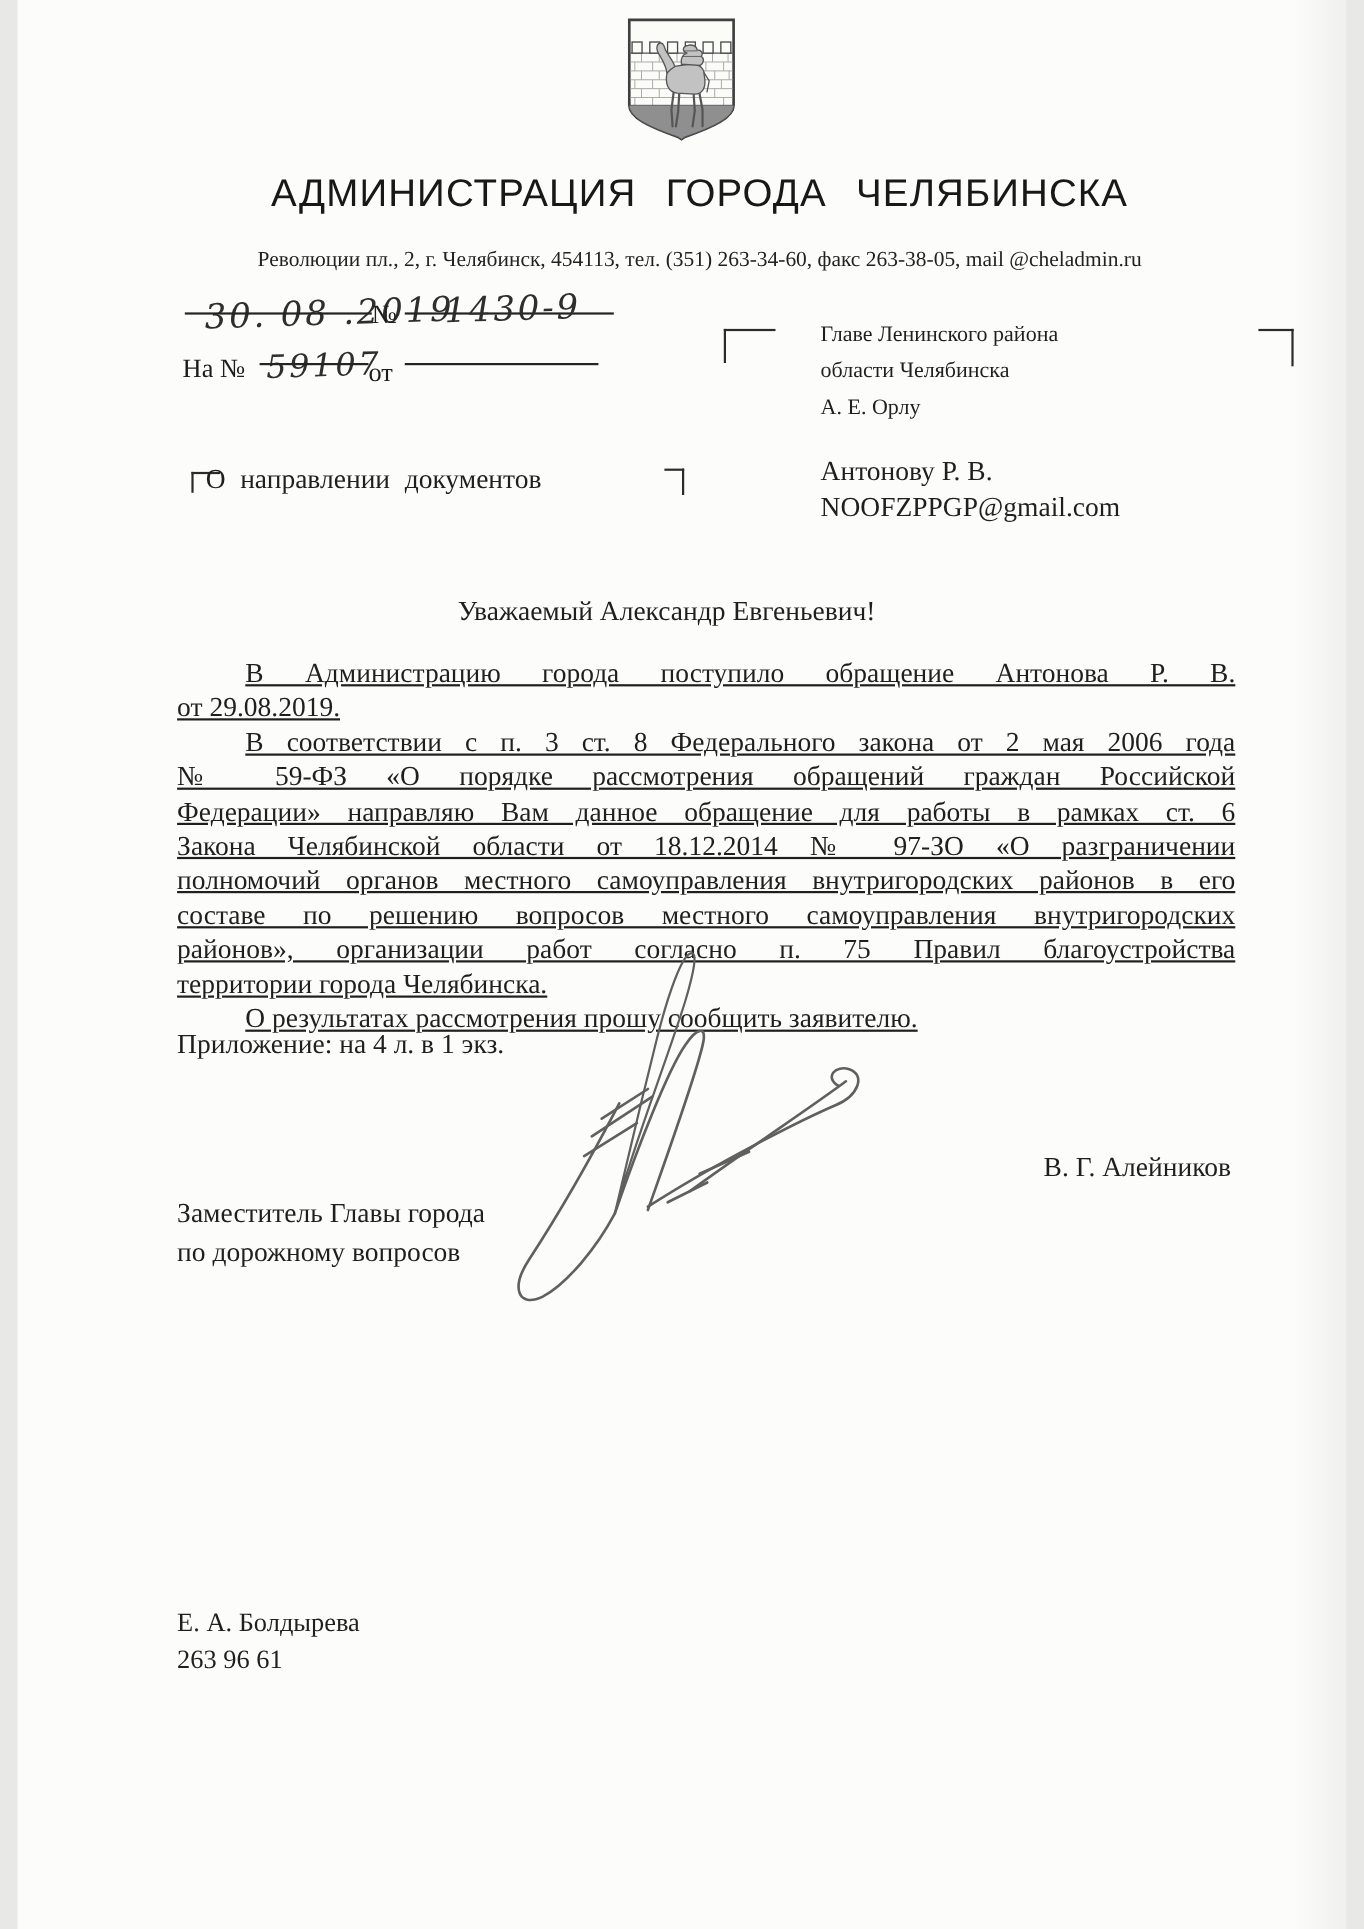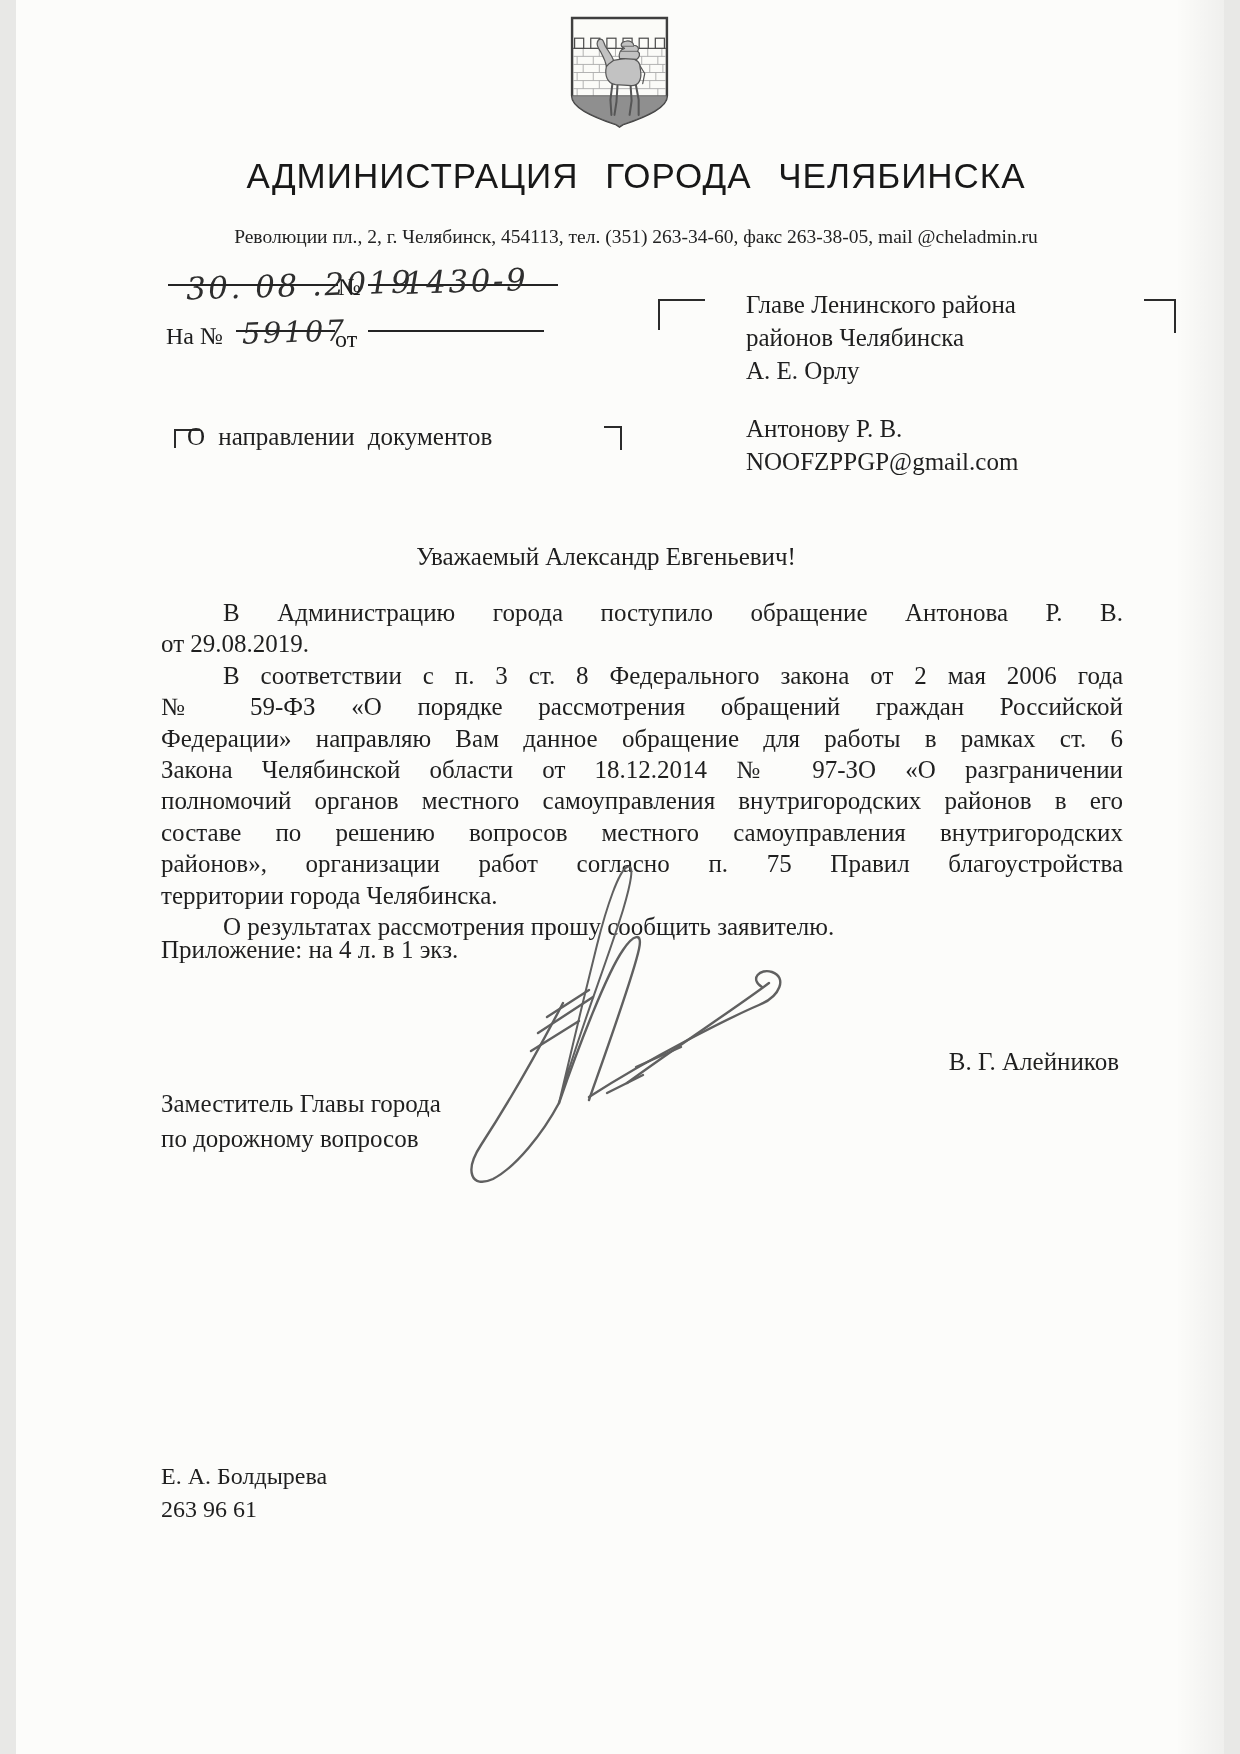--- a/index.html
+++ b/index.html
@@ -37,27 +37,27 @@
   .u1{left:152px;top:284px;width:170px;}
   .u2{left:352px;top:284px;width:190px;}
   .u3{left:220px;top:330px;width:99px;}
   .u4{left:352px;top:330px;width:176px;}
   
   .br{position:absolute;border:0 solid #2b2b2b;}
   .br-rec-open{left:642px;top:299px;width:45px;height:29px;border-top-width:2px;border-left-width:2px;}
   .br-rec-close{left:1128px;top:299px;width:30px;height:32px;border-top-width:2px;border-right-width:2px;}
   .br-sub-open{left:158px;top:429px;width:24px;height:17px;border-top-width:2px;border-left-width:2px;}
   .br-sub-close{left:588px;top:426px;width:16px;height:22px;border-top-width:2px;border-right-width:2px;}
-  .recipient1{position:absolute;left:730px;top:288px;font-size:25px;line-height:33px;}
+  .recipient1{position:absolute;left:730px;top:288px;font-size:20px;line-height:33px;}
   .recipient2{position:absolute;left:730px;top:412px;font-size:25px;line-height:33px;}
   .subject{position:absolute;left:171px;top:423px;font-size:25px;word-spacing:7px;}
   .salutation{position:absolute;left:145px;top:543px;width:890px;text-align:center;font-size:25px;}
   
   .body{position:absolute;left:145px;top:597px;width:962px;font-size:25px;}
-  .ln{line-height:31.4px;white-space:nowrap;}
+  .ln{line-height:31.4px;white-space:nowrap;text-decoration:underline;}
   .ln.j{white-space:normal;text-align:justify;text-align-last:justify;}
   .ln.ind{text-indent:62px;}
   .attachment{position:absolute;left:145px;top:936px;font-size:25px;}
   .signer-pos{position:absolute;left:145px;top:1086px;font-size:25px;line-height:35px;}
   .signer-name{position:absolute;right:105px;top:1048px;font-size:25px;}
   .signature{position:absolute;left:415px;top:855px;width:370px;height:335px;}
   .executor{position:absolute;left:145px;top:1460px;font-size:24px;line-height:33px;}
 </style>
 </head>
 <body>
@@ -112,21 +112,21 @@
   <span class="lbl lbl-nan">На №</span>
   <div class="hw hw-reply">59107</div>
   <div class="u u3"></div>
   <span class="lbl lbl-ot">от</span>
   <div class="u u4"></div>
 
   <div class="br br-rec-open"></div>
   <div class="br br-rec-close"></div>
   <div class="recipient1">
     <div>Главе Ленинского района</div>
-    <div>районов Челябинска</div>
+    <div>области Челябинска</div>
     <div>А. Е. Орлу</div>
   </div>
   <div class="recipient2">
     <div>Антонову Р. В.</div>
     <div>NOOFZPPGP@gmail.com</div>
   </div>
 
   <div class="br br-sub-open"></div>
   <div class="subject">О направлении документов</div>
   <div class="br br-sub-close"></div>

